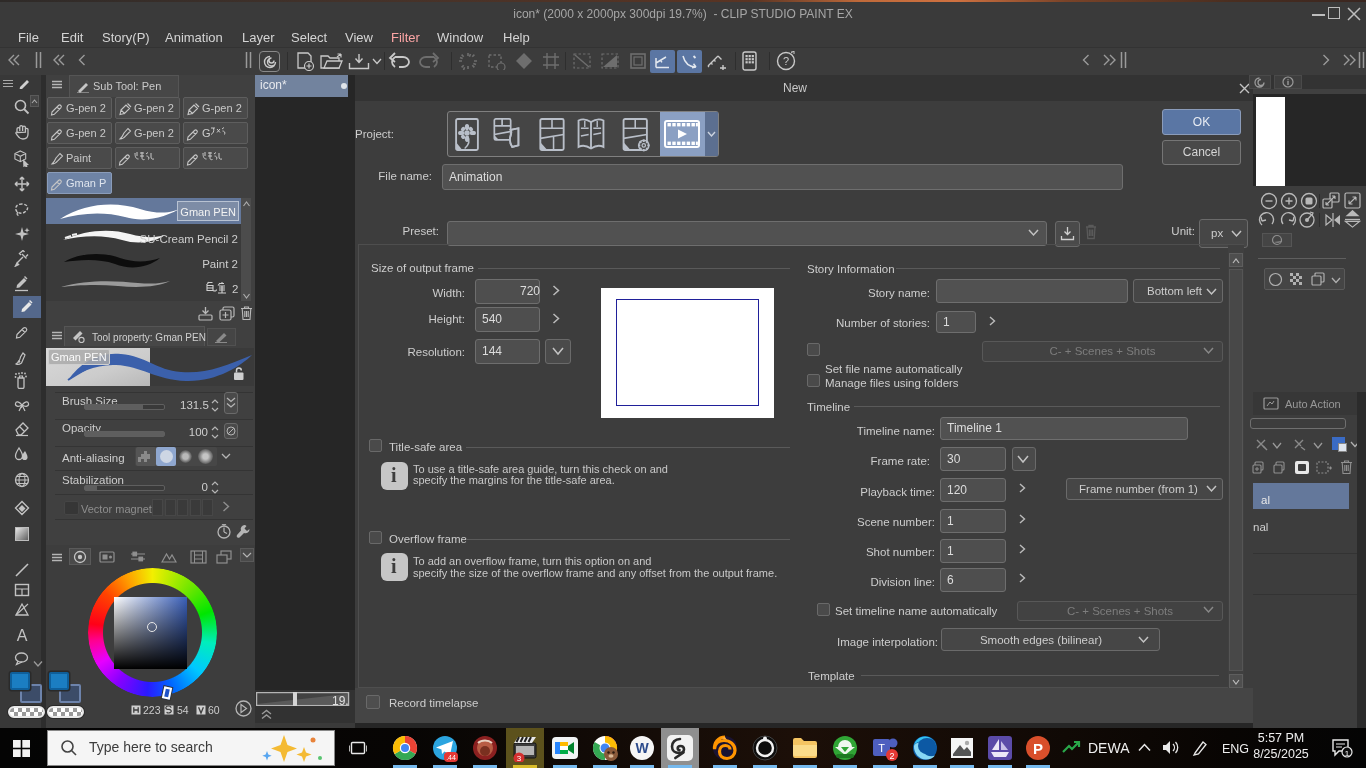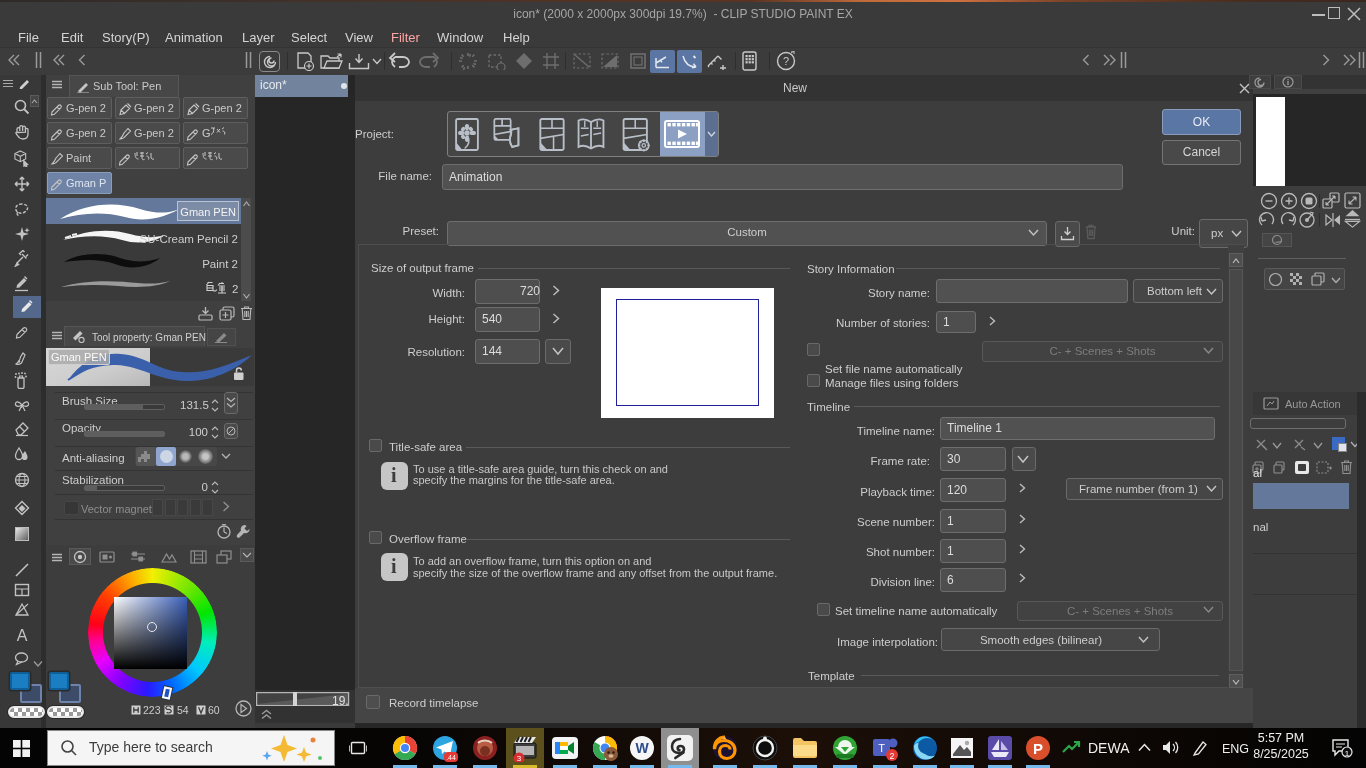--- a/index.html
+++ b/index.html
@@ -155,21 +155,20 @@
   <div class="abs" style="left:350px;top:37px;width:13px;height:44px;background:#5c6f90;"></div>
   <svg class="abs" style="left:352px;top:56px;" width="9" height="7">
         <path d="M1 1 L4.5 5 L8 1" stroke="#cdd4e0" stroke-width="1.4" fill="none"></path>
       </svg>
 
   <div class="abs txt" style="left:0px;top:95px;width:77px;text-align:right;">File name:</div>
   <div class="abs input" style="left:87px;top:89px;width:681px;height:26px;line-height:24px;">Animation</div>
 
   <div class="abs txt" style="left:0px;top:150px;width:84px;text-align:right;">Preset:</div>
   <div class="abs input" style="left:92px;top:146px;width:600px;height:25px;"></div>
-  <div class="abs txt" style="left:92px;top:151px;width:600px;text-align:center;">Custom</div>
   <svg class="abs" style="left:673px;top:154px;" width="11" height="8">
         <path d="M1 1 L5.5 6 L10 1" stroke="#c3c3c3" stroke-width="1.5" fill="none"></path>
       </svg>
   <div class="abs ibtn" style="left:700px;top:146px;width:25px;height:26px;"></div>
   <svg class="abs" style="left:705px;top:151px;" width="15" height="15">
         <path d="M7.5 1 V8 M4.5 5.5 L7.5 8.5 L10.5 5.5" stroke="#cfcfcf" stroke-width="1.3" fill="none"></path>
         <path d="M1.5 10 V13.5 H13.5 V10" stroke="#cfcfcf" stroke-width="1.3" fill="none"></path>
       </svg>
   <svg class="abs" style="left:729px;top:148px;" width="14" height="17">
         <g stroke="#5a5a5a" stroke-width="1.3" fill="none">
@@ -257,21 +256,21 @@
   <div class="abs txt" style="left:627px;top:270px;width:241px;text-align:center;color:#7d7d7d;">C- + Scenes + Shots</div>
   <svg class="abs" style="left:848px;top:272px;" width="11" height="8">
         <path d="M1 1 L5.5 6 L10 1" stroke="#888" stroke-width="1.5" fill="none"></path>
       </svg>
   <div class="abs chk" style="left:452px;top:299px;width:13px;height:13px;"></div>
   <div class="abs txt" style="left:470px;top:302px;">Manage files using folders</div>
 
   <div class="abs txt" style="left:452px;top:326px;font-size:11.5px;">Timeline</div>
   <div class="abs grpline" style="left:499px;top:331px;width:366px;"></div>
   <div class="abs txt" style="left:400px;top:350px;width:180px;text-align:right;">Timeline name:</div>
-  <div class="abs input" style="left:585px;top:342px;width:275px;height:23px;line-height:21px;">Timeline 1</div>
+  <div class="abs input" style="left:585px;top:342px;width:248px;height:23px;line-height:21px;">Timeline 1</div>
   <div class="abs txt" style="left:400px;top:380px;width:175px;text-align:right;">Frame rate:</div>
   <div class="abs input" style="left:585px;top:372px;width:66px;height:24px;background:#4e4e4e;line-height:22px;">30</div>
   <div class="abs ibtn" style="left:657px;top:372px;width:24px;height:24px;"></div>
   <svg class="abs" style="left:662px;top:380px;" width="12" height="9">
         <path d="M1 1 L6 7 L11 1" stroke="#c3c3c3" stroke-width="1.5" fill="none"></path>
       </svg>
   <div class="abs txt" style="left:400px;top:411px;width:180px;text-align:right;">Playback time:</div>
   <div class="abs input" style="left:585px;top:403px;width:66px;height:24px;background:#4e4e4e;line-height:22px;">120</div>
   <svg class="abs" style="left:664px;top:408px;" width="7" height="10">
         <path d="M1 1 L5.5 5 L1 9" stroke="#bbb" stroke-width="1.4" fill="none"></path>
@@ -404,21 +403,21 @@
 <div class="abs" style="left:1298px;top:464px;width:8px;height:7px;background:#3d3d3d;border-radius:1px;"></div>
 <svg class="abs" style="left:1316px;top:461px;" width="16" height="13">
       <rect x="1" y="1" width="11" height="11" rx="1" stroke="#909090" fill="none" stroke-width="1.1" stroke-dasharray="2 1.5"></rect>
       <path d="M13 7 h3 M14.5 5.5 v3" stroke="#909090" stroke-width="1.2"></path>
     </svg>
 <svg class="abs" style="left:1340px;top:459px;" width="13" height="16">
       <path d="M1 3.5 H12 M4.5 3.5 V2 H8.5 V3.5 M2.2 3.5 L3 14.5 H10 L10.8 3.5 M4.8 6 V12 M6.5 6 V12 M8.2 6 V12" stroke="#909090" stroke-width="1.1" fill="none"></path>
     </svg>
 
 <div class="abs" style="left:1253px;top:483px;width:96px;height:26px;background:#64789b;"></div>
-<div class="abs txt" style="left:1253px;top:467px;color:#e8e8e8;">al</div>
+<div class="abs txt" style="left:1253px;top:494px;color:#e8e8e8;padding-left:8px;">al</div>
 <div class="abs txt" style="left:1253px;top:521px;color:#cfcfcf;">nal</div>
 <div class="abs" style="left:1253px;top:553px;width:104px;height:1px;background:#333;"></div>
 <div class="abs" style="left:1253px;top:594px;width:104px;height:1px;background:#333;"></div>
 <div class="abs" style="left:1357px;top:392px;width:9px;height:336px;background:#2b2b2b;"></div>
 
 <div class="abs" style="left:0;top:728px;width:1366px;height:40px;background:linear-gradient(90deg,#040404 0%,#070504 30%,#150c07 48%,#1c0f08 58%,#140b06 72%,#080503 90%,#040404 100%);"></div>
 <svg class="abs" style="left:13px;top:740px;" width="17" height="17">
       <g fill="#f2f2f2">
         <rect x="0" y="0" width="7.7" height="7.7"></rect>
         <rect x="9.3" y="0" width="7.7" height="7.7"></rect>

